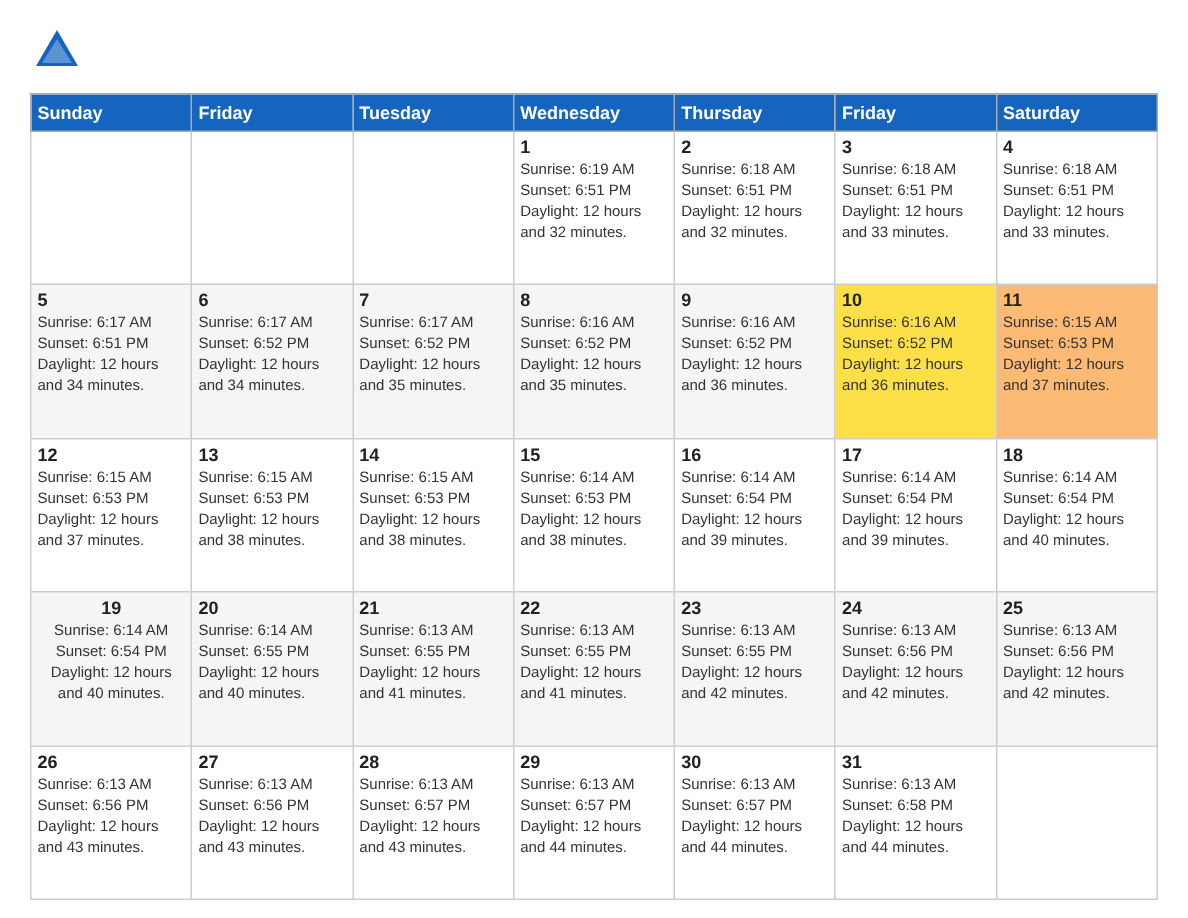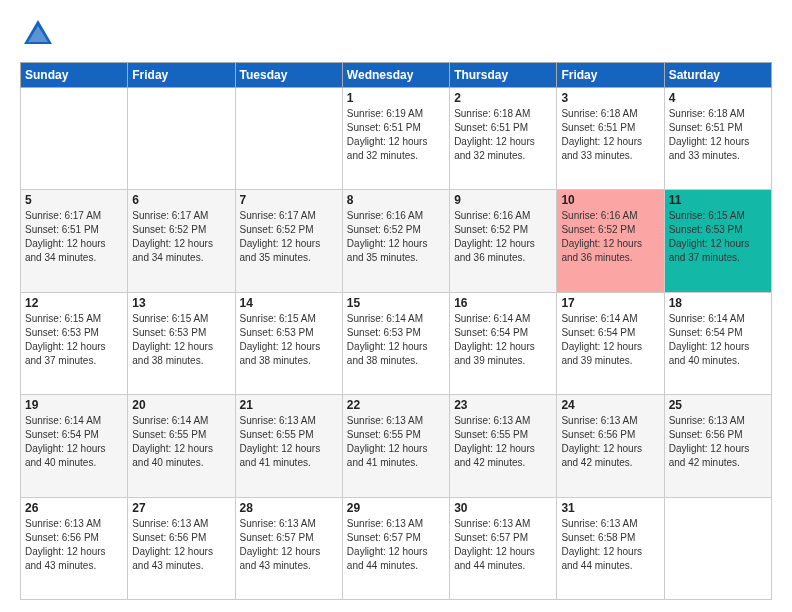--- a/index.html
+++ b/index.html
@@ -201,28 +201,28 @@
 Daylight: 12 hours
 and 35 minutes.</div>
           </td>
           <td style="background: rgb(245, 245, 245);">
             <span class="day-number">9</span>
             <div class="day-info" style="white-space: pre-line;">Sunrise: 6:16 AM
 Sunset: 6:52 PM
 Daylight: 12 hours
 and 36 minutes.</div>
           </td>
-          <td style="background: #fca5a5;">
+          <td style="background: #fde047;">
             <span class="day-number">10</span>
             <div class="day-info" style="white-space: pre-line;">Sunrise: 6:16 AM
 Sunset: 6:52 PM
 Daylight: 12 hours
 and 36 minutes.</div>
           </td>
-          <td style="background: #14b8a6;">
+          <td style="background: #fdba74;">
             <span class="day-number">11</span>
             <div class="day-info" style="white-space: pre-line;">Sunrise: 6:15 AM
 Sunset: 6:53 PM
 Daylight: 12 hours
 and 37 minutes.</div>
           </td>
         </tr>
         <tr>
           <td>
             <span class="day-number">12</span>
@@ -268,21 +268,21 @@
           </td>
           <td>
             <span class="day-number">18</span>
             <div class="day-info" style="white-space: pre-line;">Sunrise: 6:14 AM
 Sunset: 6:54 PM
 Daylight: 12 hours
 and 40 minutes.</div>
           </td>
         </tr>
         <tr>
-          <td style="background: rgb(245, 245, 245);">
+          <td style="background: rgb(245, 245, 245); text-align: center;">
             <span class="day-number">19</span>
             <div class="day-info" style="white-space: pre-line;">Sunrise: 6:14 AM
 Sunset: 6:54 PM
 Daylight: 12 hours
 and 40 minutes.</div>
           </td>
           <td style="background: rgb(245, 245, 245);">
             <span class="day-number">20</span>
             <div class="day-info" style="white-space: pre-line;">Sunrise: 6:14 AM
 Sunset: 6:55 PM

